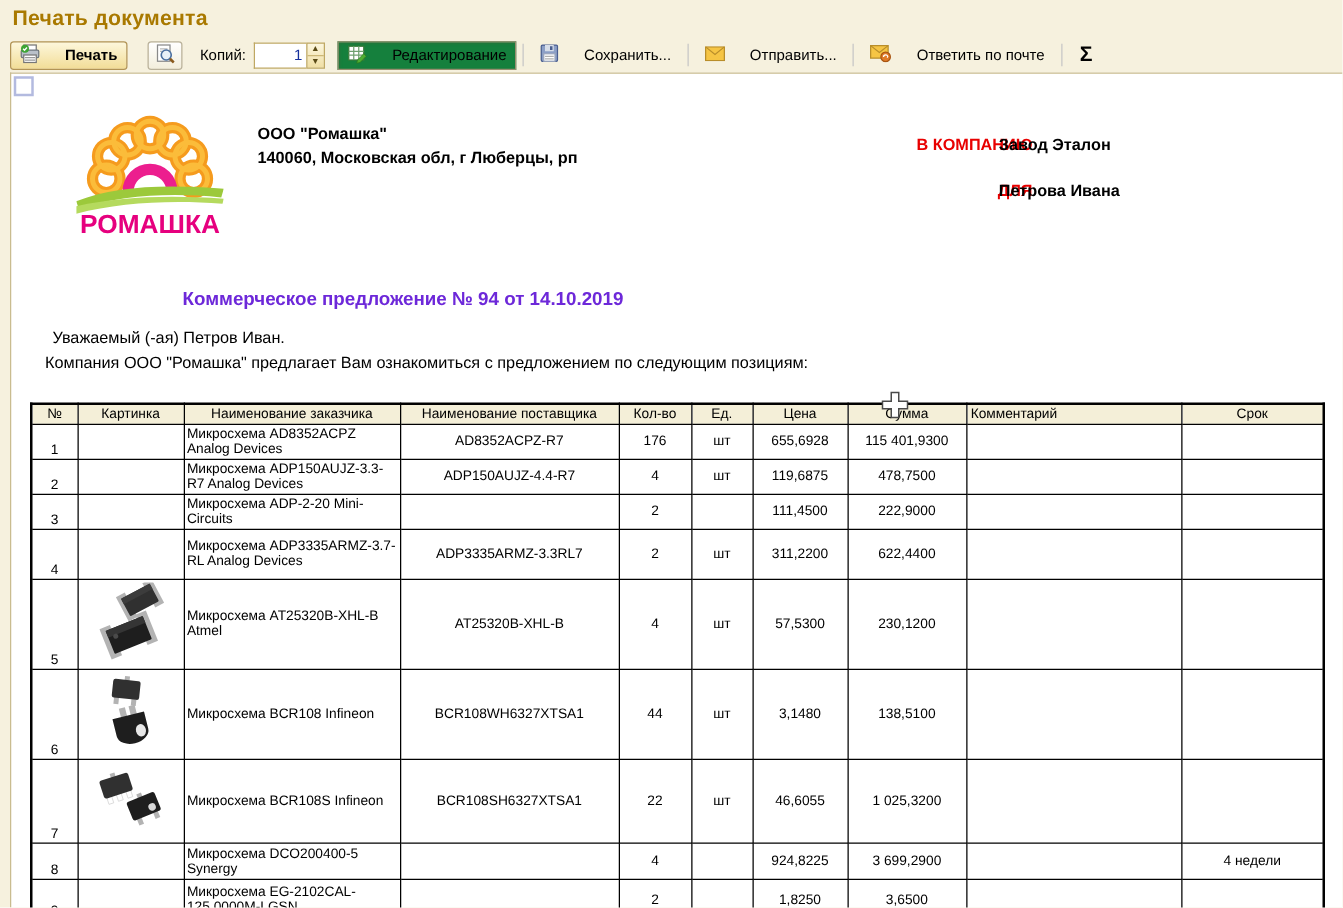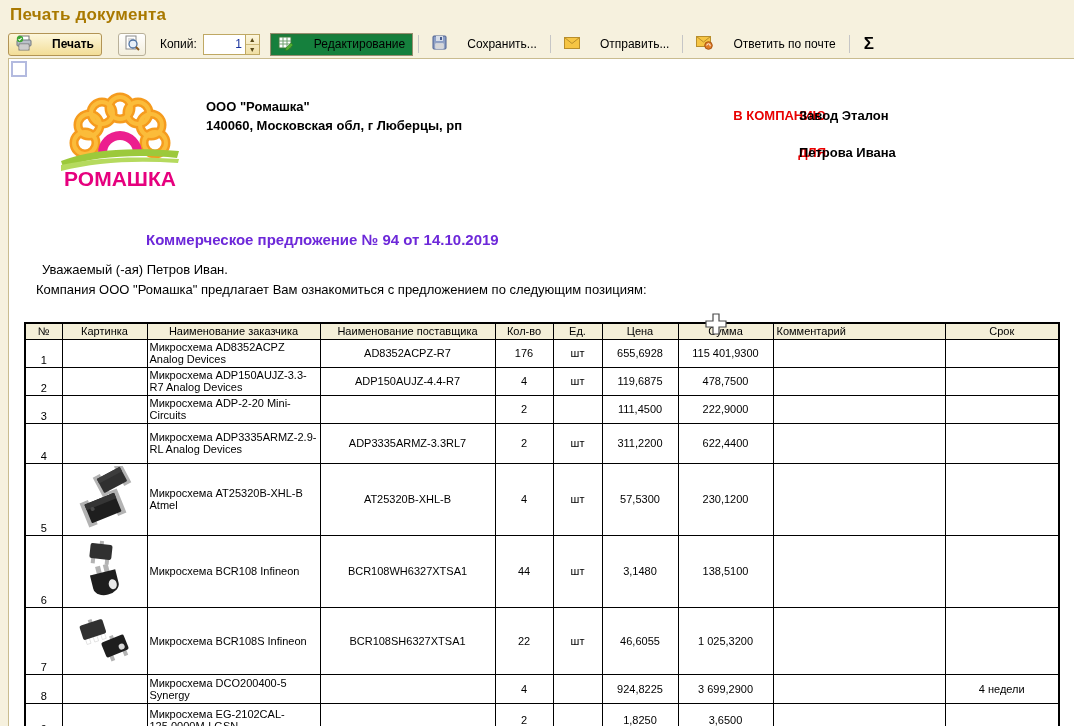--- a/index.html
+++ b/index.html
@@ -264,21 +264,21 @@
             <td class="c-qty">2</td>
             <td class="c-unit"></td>
             <td class="c-price">111,4500</td>
             <td class="c-sum">222,9000</td>
             <td class="c-comment"></td>
             <td class="c-term"></td>
           </tr>
           <tr style="height: 40px;">
             <td class="c-num">4</td>
             <td class="c-pic"></td>
-            <td class="c-customer">Микросхема ADP3335ARMZ-2.9-RL Analog Devices</td>
+            <td class="c-customer">Микросхема ADP3335ARMZ-3.7-RL Analog Devices</td>
             <td class="c-supplier">ADP3335ARMZ-3.3RL7</td>
             <td class="c-qty">2</td>
             <td class="c-unit">шт</td>
             <td class="c-price">311,2200</td>
             <td class="c-sum">622,4400</td>
             <td class="c-comment"></td>
             <td class="c-term"></td>
           </tr>
           <tr style="height: 72px;">
             <td class="c-num">5</td>

